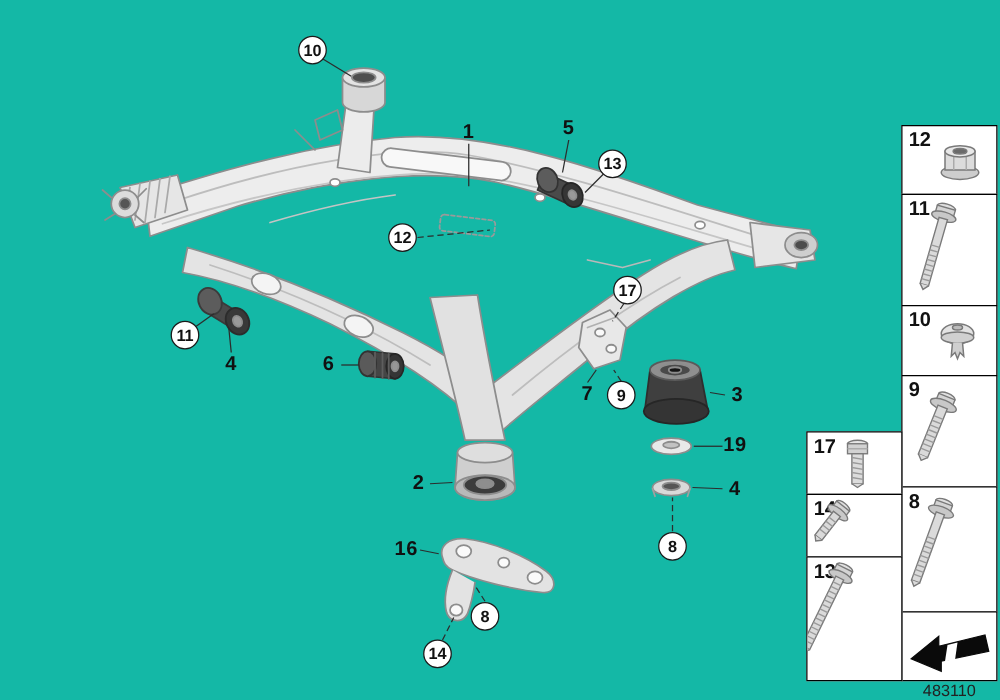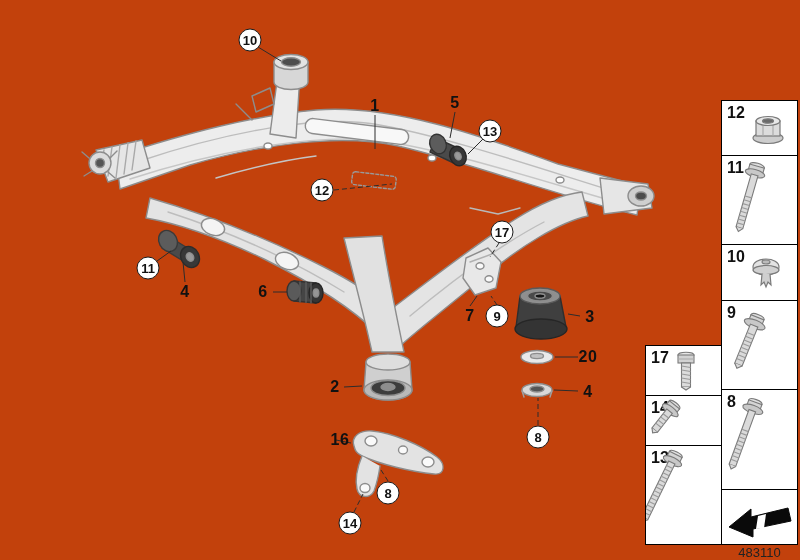--- a/index.html
+++ b/index.html
@@ -1,18 +1,18 @@
 <!DOCTYPE html>
 <html><head>
 <meta charset="utf-8">
 <style>
   * { margin:0; padding:0; box-sizing:border-box; }
   html,body { width:800px; height:560px; overflow:hidden; background:#fff;
               font-family:"Liberation Sans", sans-serif; }
-  .stage { position:relative; width:800px; height:560px; background:#c2410c; }
+  .stage { position:relative; width:800px; height:560px; background:#14b8a6; }
   .art { position:absolute; left:0; top:0; }
 
   
   .co { position:absolute; transform:translate(-50%,-50%); color:#111; z-index:5; }
   .co.plain { font-size:16px; font-weight:bold; letter-spacing:0.5px; }
   .co.circle { width:23px; height:23px; border:1.5px solid #1a1a1a; border-radius:50%;
                background:#fff; font-size:13px; font-weight:bold;
                display:flex; align-items:center; justify-content:center; }
 
   
@@ -167,25 +167,25 @@
   <div class="co plain" style="left:455px;top:103px">5</div>
   <div class="co circle" style="left:490px;top:131px">13</div>
   <div class="co circle" style="left:322px;top:190px">12</div>
   <div class="co circle" style="left:148px;top:268px">11</div>
   <div class="co plain" style="left:185px;top:292px">4</div>
   <div class="co plain" style="left:263px;top:292px">6</div>
   <div class="co circle" style="left:502px;top:232px">17</div>
   <div class="co plain" style="left:470px;top:316px">7</div>
   <div class="co circle" style="left:497px;top:316px">9</div>
   <div class="co plain" style="left:590px;top:317px">3</div>
-  <div class="co plain" style="left:588px;top:357px">20</div>
+  <div class="co plain" style="left:588px;top:357px">19</div>
   <div class="co plain" style="left:588px;top:392px">4</div>
   <div class="co circle" style="left:538px;top:437px">8</div>
   <div class="co plain" style="left:335px;top:387px">2</div>
-  <div class="co plain" style="left:340px;top:440px">16</div>
+  <div class="co plain" style="left:325px;top:440px">16</div>
   <div class="co circle" style="left:388px;top:493px">8</div>
   <div class="co circle" style="left:350px;top:523px">14</div>
 
   <div class="cell" style="left:721px;top:100px;width:77px;height:56px">
     <span class="cell-num">12</span>
     <svg width="77" height="56" viewBox="0 0 77 56">
       <g stroke="#7a7a7a" stroke-width="1.2">
         <ellipse cx="46" cy="37" rx="15" ry="5.5" fill="#cdcdcd"></ellipse>
         <rect x="34" y="20" width="24" height="15" fill="#dcdcdc"></rect>
         <line x1="41" y1="20" x2="41" y2="35" stroke="#ababab"></line>

